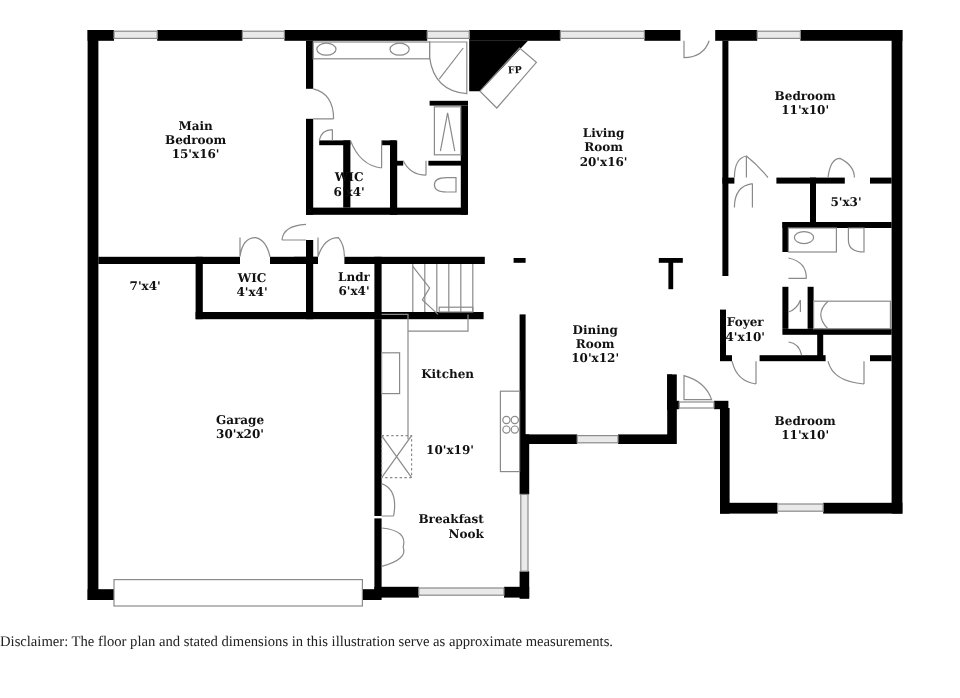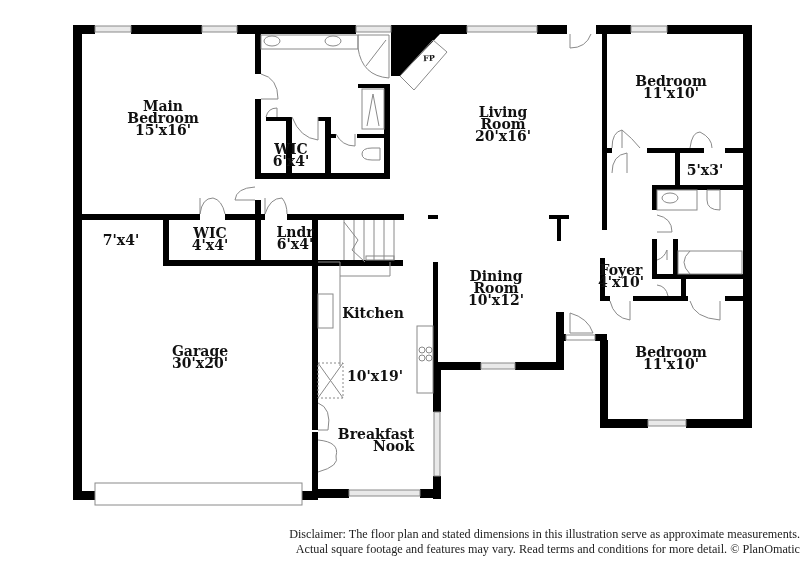--- a/index.html
+++ b/index.html
@@ -1,21 +1,21 @@
 <!DOCTYPE html>
 <html><head>
 <meta charset="utf-8">
 <style>
   html, body { margin: 0; padding: 0; background: #ffffff; }
   body { width: 800px; height: 582px; position: relative; overflow: hidden; font-family: "DejaVu Serif", "Liberation Serif", serif; }
   #plan { position: absolute; left: 0; top: 0; width: 800px; height: 582px; }
-  .room-label { position: absolute; text-align: center; font-family: "DejaVu Serif", serif; font-weight: bold; font-size: 14px; line-height: 12px; color: #111; transform: translate(-50%, -50%); white-space: nowrap; }
+  .room-label { position: absolute; text-align: center; font-family: "DejaVu Serif", serif; font-weight: bold; font-size: 10px; line-height: 12px; color: #111; transform: translate(-50%, -50%); white-space: nowrap; }
   .room-label .dim { display: block; }
   .fp-label { position: absolute; font-family: "DejaVu Serif", serif; font-weight: bold; font-size: 8px; color: #111; transform: translate(-50%, -50%) rotate(-3deg); }
-  .disclaimer { position: absolute; left: 0; width: 800px; top: 527px; text-align: right; font-family: "Liberation Serif", "DejaVu Serif", serif; font-size: 12.2px; line-height: 15px; color: #222; }
+  .disclaimer { position: absolute; left: 0; width: 800px; top: 527px; text-align: left; font-family: "Liberation Serif", "DejaVu Serif", serif; font-size: 12.2px; line-height: 15px; color: #222; }
 </style>
 </head>
 <body>
 
 <svg id="plan" viewBox="0 0 800 582" xmlns="http://www.w3.org/2000/svg">
 
   <g fill="#000">
 
     <rect x="73" y="25" width="22" height="9"></rect>
     <rect x="131" y="25" width="71" height="9"></rect>
@@ -257,14 +257,13 @@
 
 <div class="room-label" style="left:376px; top:440px;text-align:right;">
   <span class="dim">Breakfast</span>
   <span class="dim">Nook</span>
 </div>
 
 <div class="fp-label" style="left:429px; top:58px;">FP</div>
 
 <div class="disclaimer">
   <div>Disclaimer: The floor plan and stated dimensions in this illustration serve as approximate measurements.</div>
-  <div>Actual square footage and features may vary. Read terms and conditions for more detail. © PlanOmatic</div>
 </div>
 
 </body></html>

